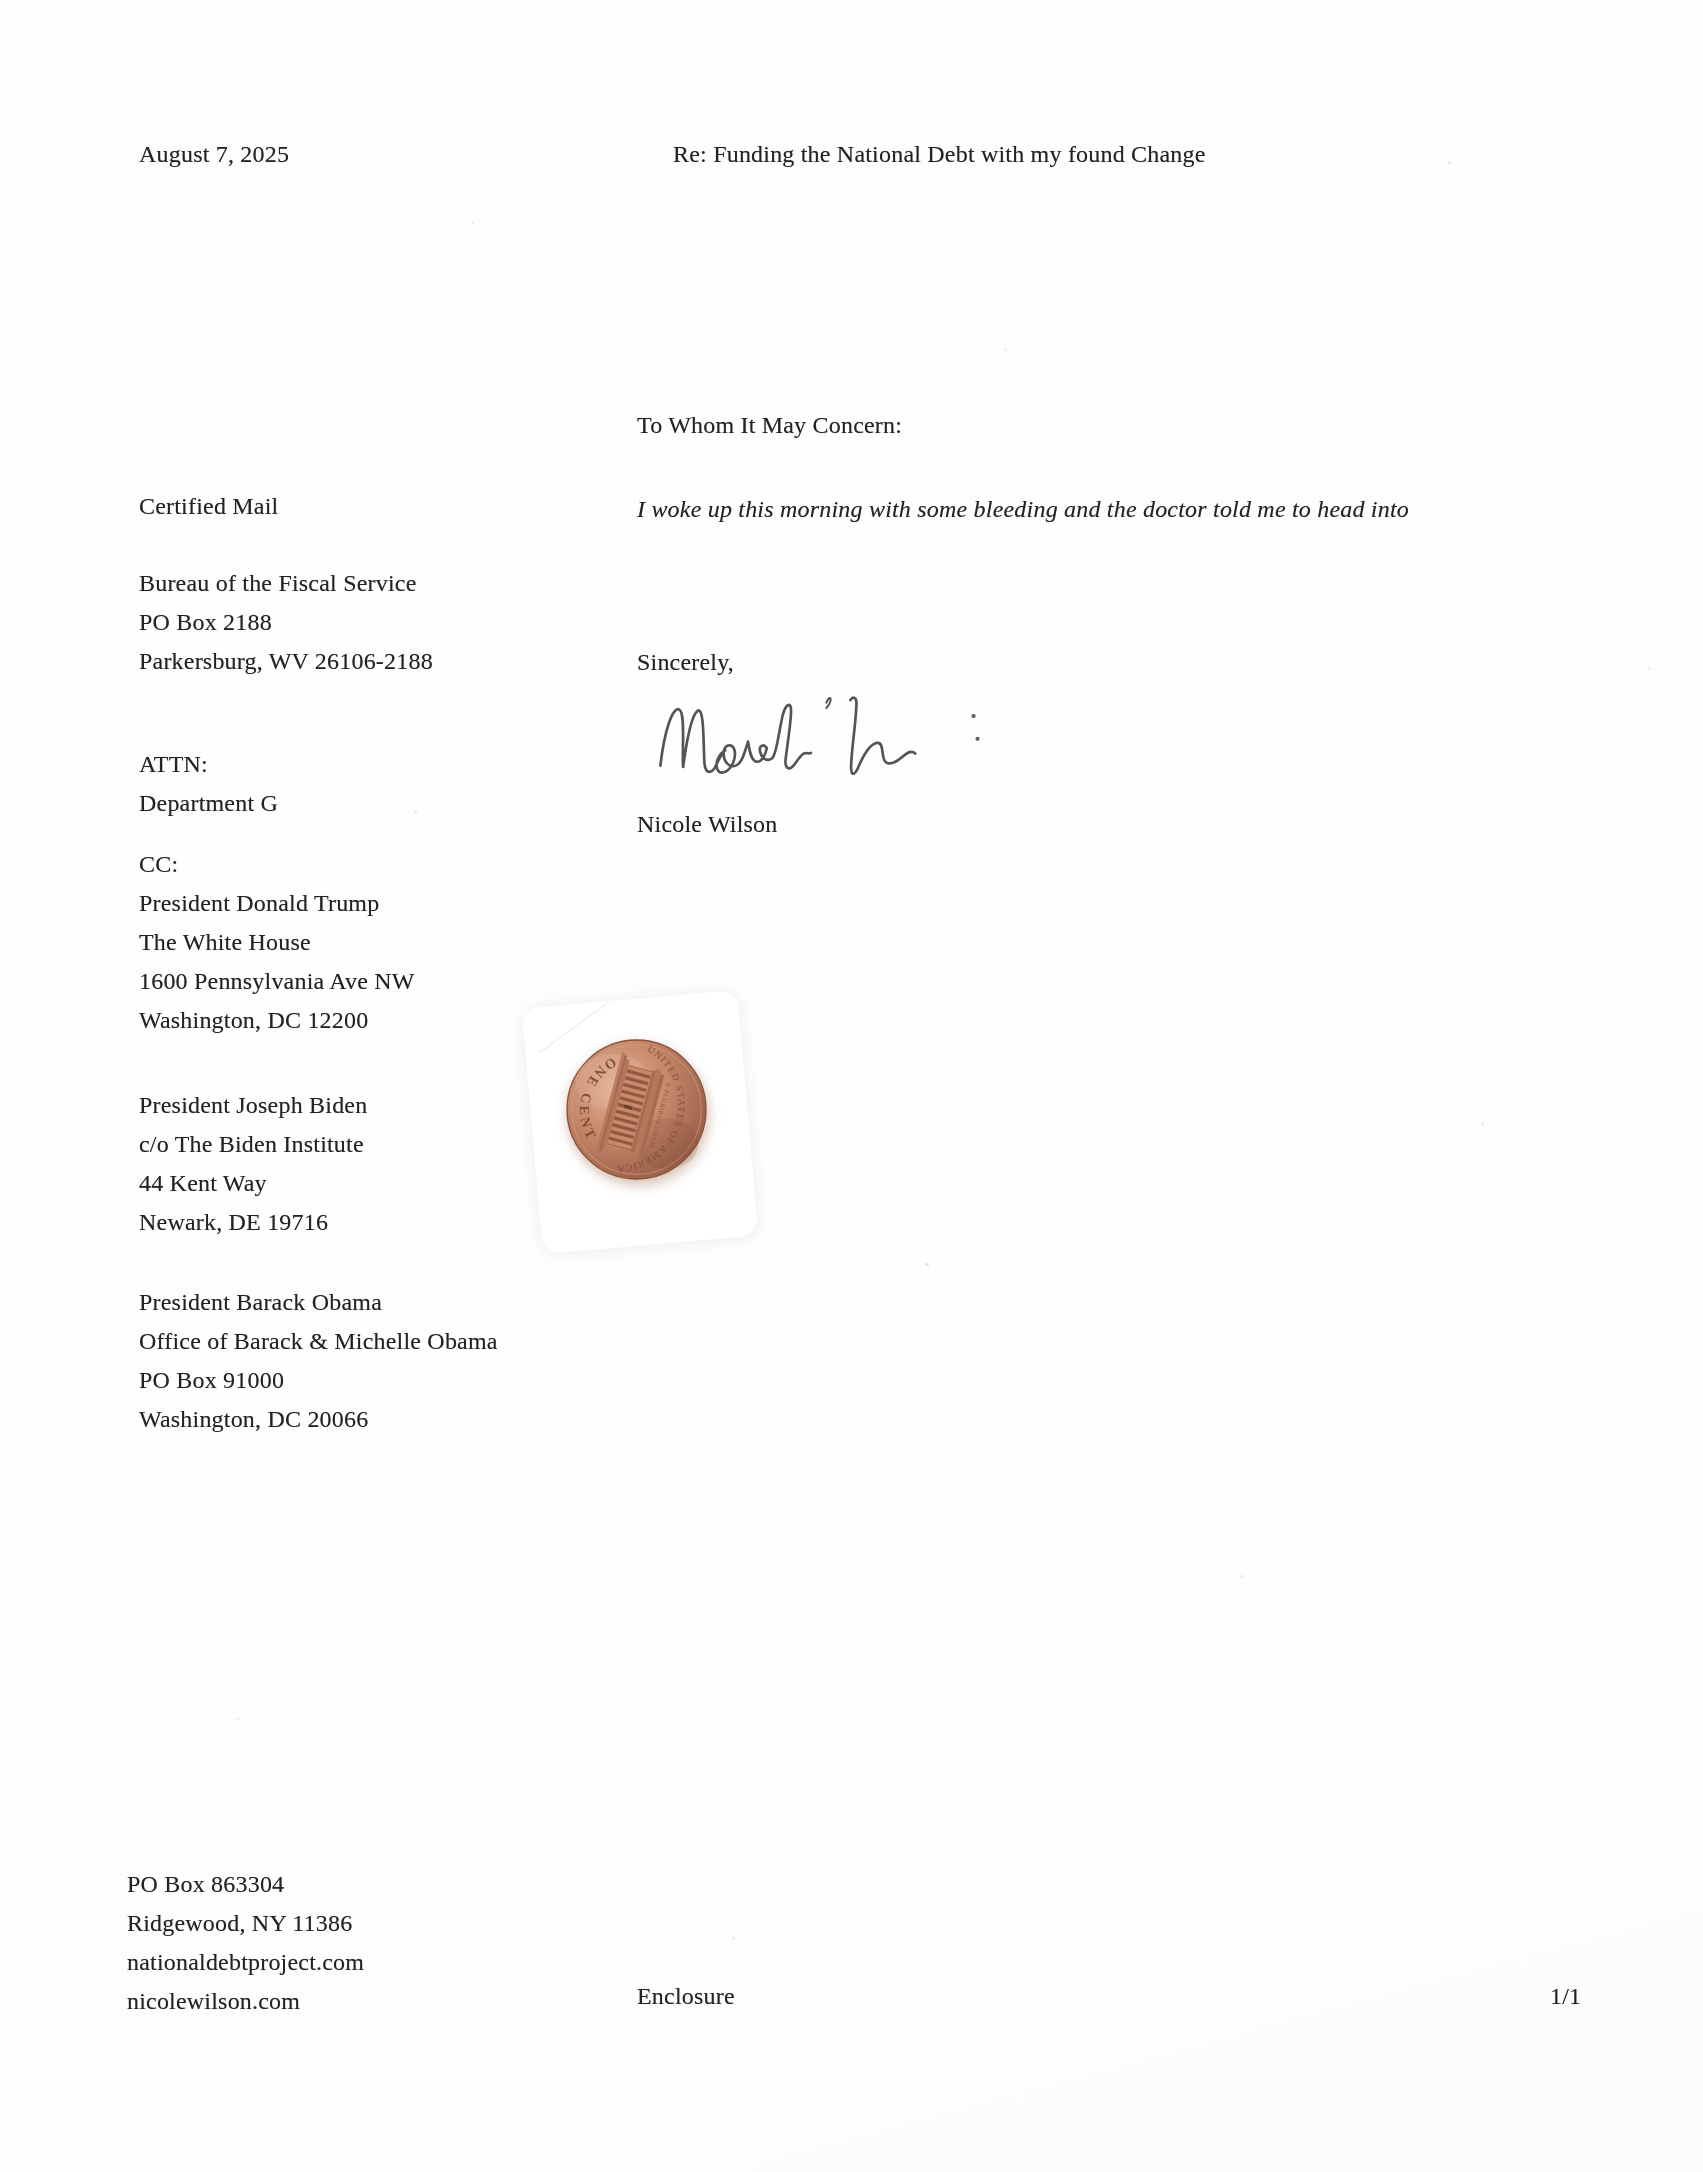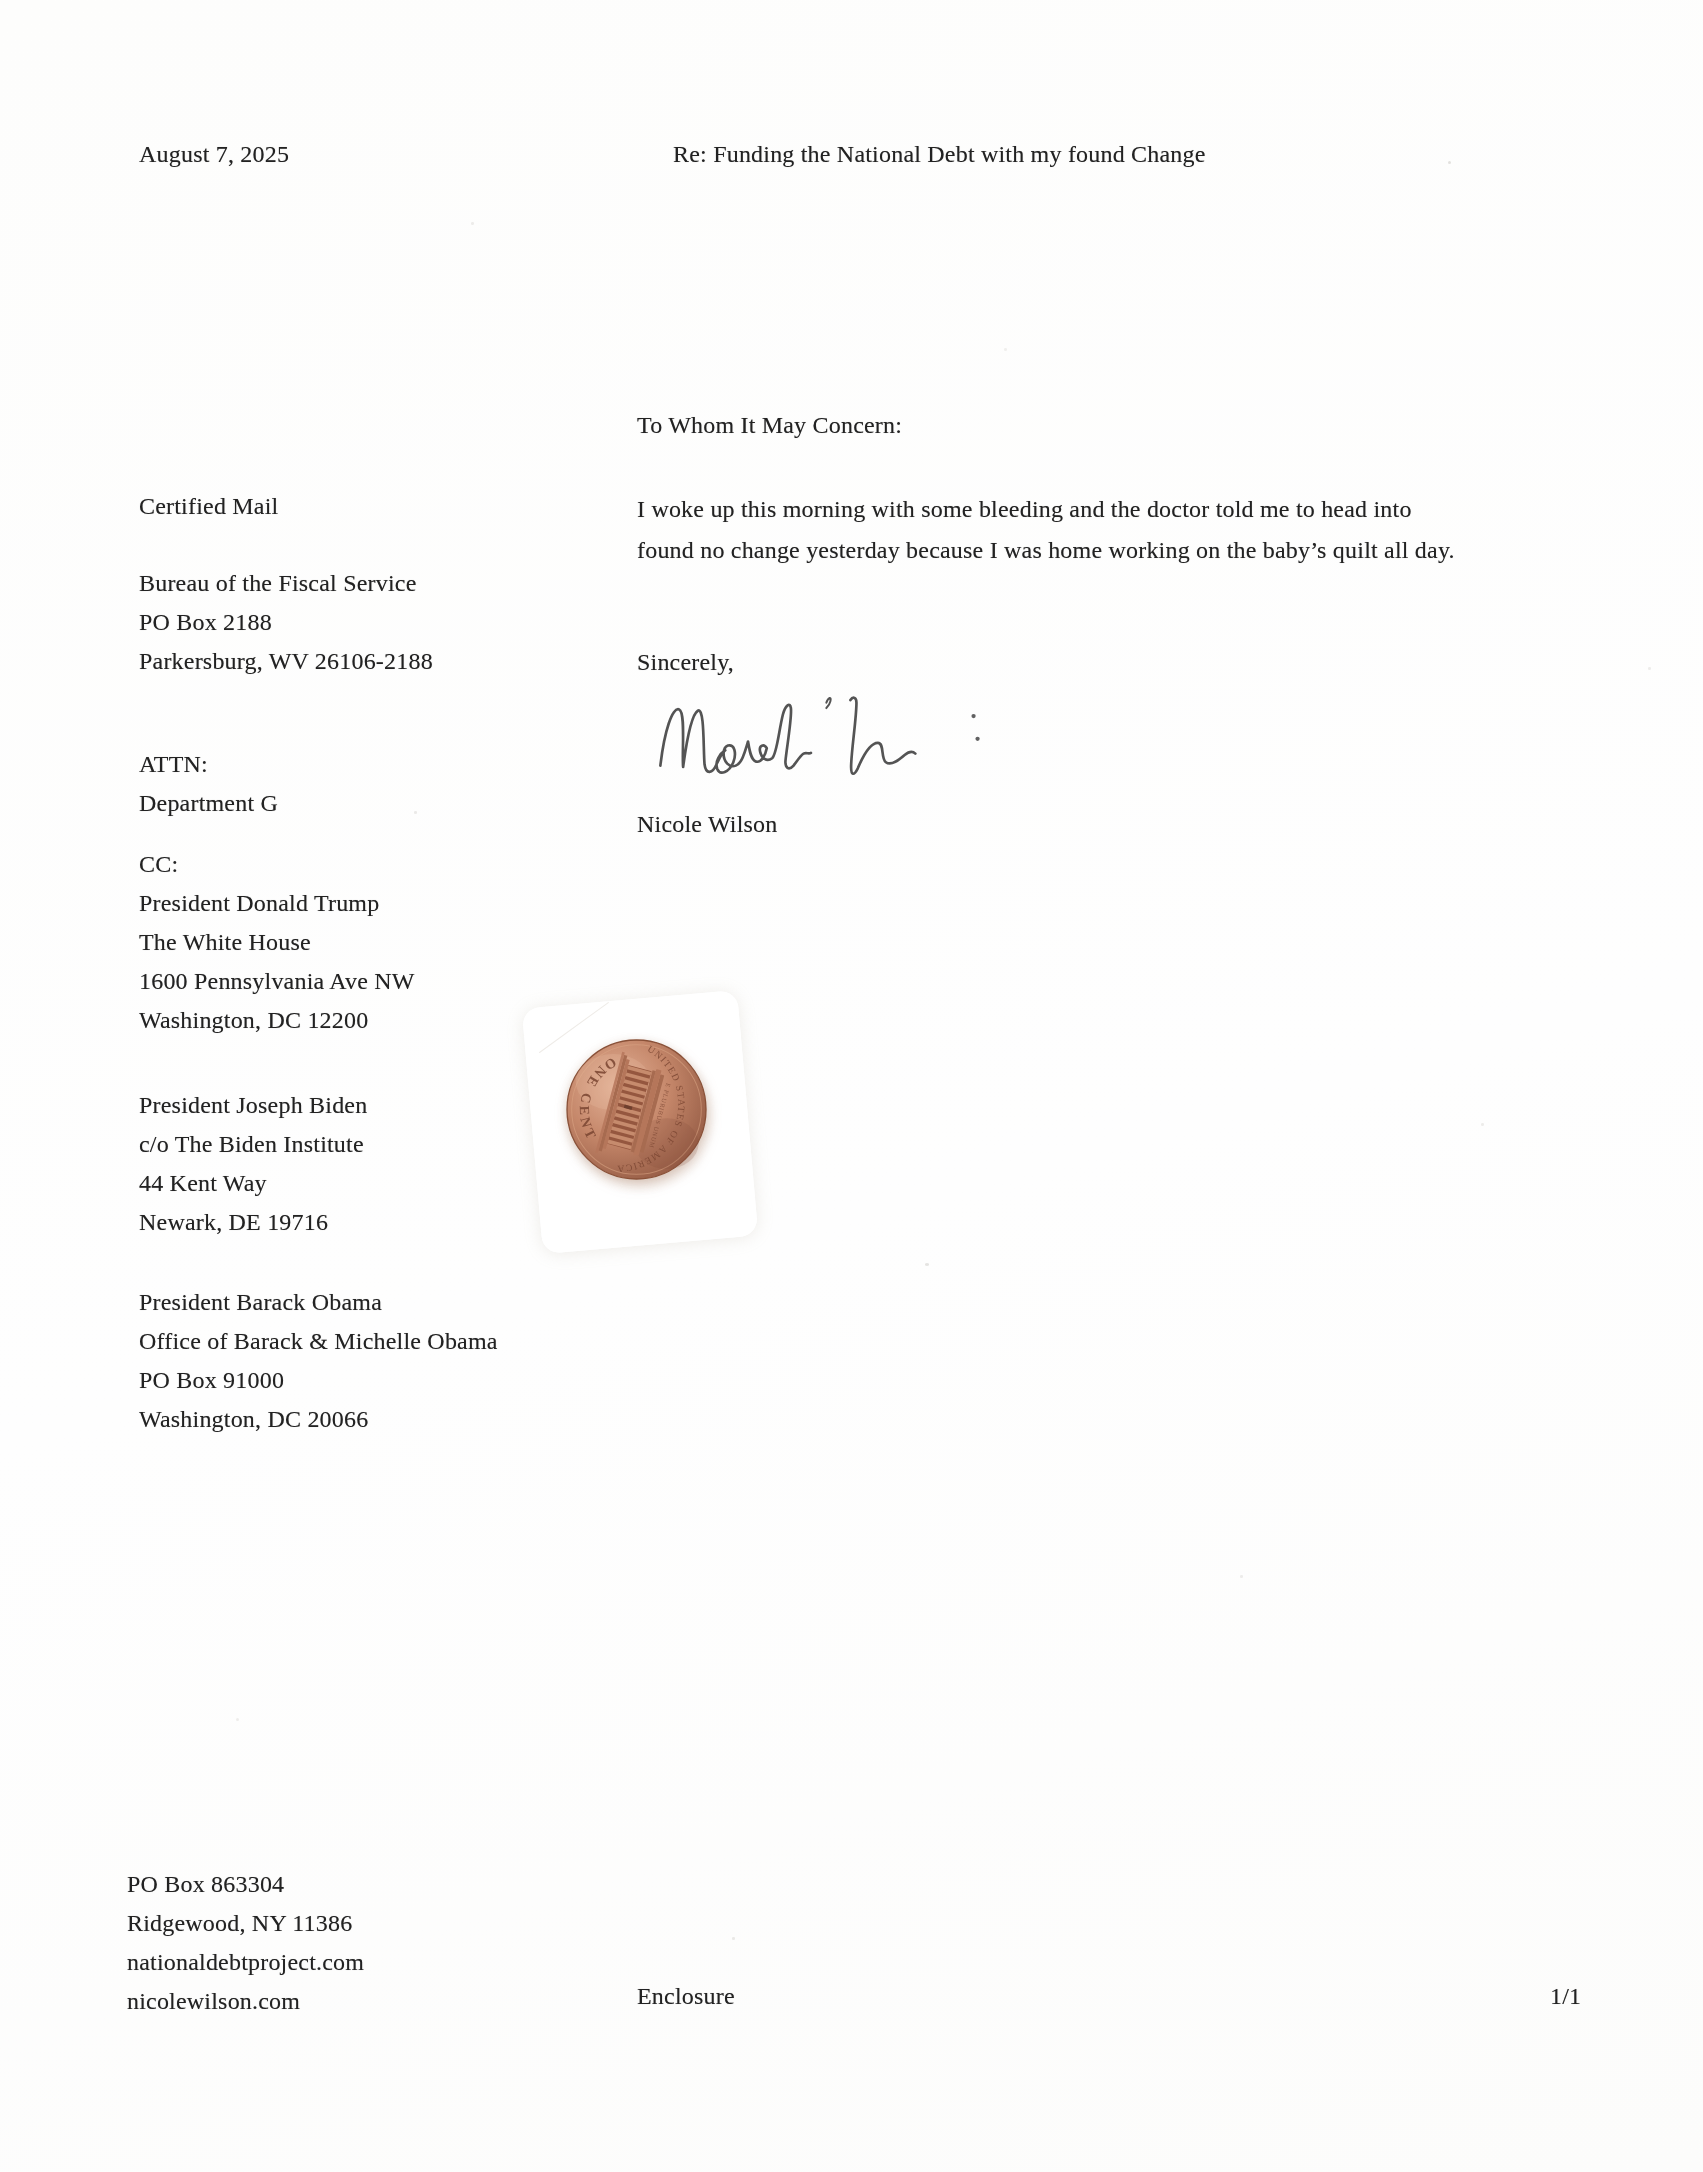--- a/index.html
+++ b/index.html
@@ -13,21 +13,21 @@
   }
   .txt{
     position:absolute;font-size:24px;line-height:1.15;white-space:nowrap;
     color:#222;letter-spacing:0.2px;text-shadow:0 0 0.7px rgba(40,40,40,.38);
   }
   .block{position:absolute;}
   .block .ln{
     font-size:24px;line-height:39px;white-space:nowrap;color:#222;
     letter-spacing:0.2px;text-shadow:0 0 0.7px rgba(40,40,40,.38);
   }
-  .bodyblock .ln{line-height:41px;}
+  .bodyblock .ln{line-height:41px;font-style:italic;}
   
   .coin-wrap{position:absolute;left:528px;top:992px;width:228px;height:262px;}
   .pouch{
     position:absolute;left:4px;top:6.7px;width:216px;height:246px;border-radius:17.4px;
     background:rgba(255,255,255,.92);transform:rotate(-5deg);
     box-shadow:0 1.3px 17.4px rgba(168,158,142,.20), inset 0 0 23px rgba(255,255,255,.9);
   }
   .pouch-fold{
     position:absolute;left:2.7px;top:35px;width:86px;height:1.3px;background:#e8e4df;
     transform:rotate(-36deg);opacity:.75;border-radius:1.3px;
@@ -82,21 +82,20 @@
     <div class="ln">President Barack Obama</div>
     <div class="ln">Office of Barack &amp; Michelle Obama</div>
     <div class="ln">PO Box 91000</div>
     <div class="ln">Washington, DC 20066</div>
   </div>
 
   <div class="txt" style="left:637px;top:412px;">To Whom It May Concern:</div>
 
   <div class="block bodyblock" style="left:637px;top:489px;">
     <div class="ln">I woke up this morning with some bleeding and the doctor told me to head into</div>
-    <div class="ln">found no change yesterday because I was home working on the baby’s quilt all day.</div>
   </div>
 
   <div class="txt" style="left:637px;top:649px;">Sincerely,</div>
 
   <svg class="sig-svg" viewBox="0 0 520 180" aria-hidden="true">
     <path stroke-width="4" d="M 14 138 C 20 86 32 50 42 54 C 52 58 46 118 48 140 C 52 110 60 62 70 56 C 80 50 78 112 80 136 C 82 152 92 150 98 136 C 102 127 106 119 111 115 C 103 120 95 132 99 143 C 103 153 117 148 123 133 C 128 120 125 105 115 108 C 107 111 106 126 114 135 C 122 143 132 138 137 126 C 141 116 143 108 145 102 C 147 114 149 130 157 132 C 165 134 171 122 173 112 C 169 105 161 107 163 117 C 165 127 173 133 181 127 C 188 121 191 86 197 62 C 201 47 208 43 209 52 C 211 64 203 110 201 130 C 200 142 206 146 213 138 C 219 130 224 122 228 120 C 232 118 236 121 239 119"></path>
     <path stroke-width="4" d="M 298 40 C 302 34 307 36 307 44 C 307 68 299 118 299 140 C 299 152 303 154 309 142 C 317 123 327 104 339 104 C 349 104 343 127 351 133 C 359 139 371 129 379 122 C 385 117 391 116 395 120"></path>
     <path stroke-width="3" d="M 262 44 C 265 36 270 34 268 42 C 267 47 264 50 262 52"></path>
     <circle cx="482" cy="64" r="3.2" fill="#454545" opacity=".85"></circle>
     <circle cx="488" cy="98" r="3.2" fill="#454545" opacity=".85"></circle>

